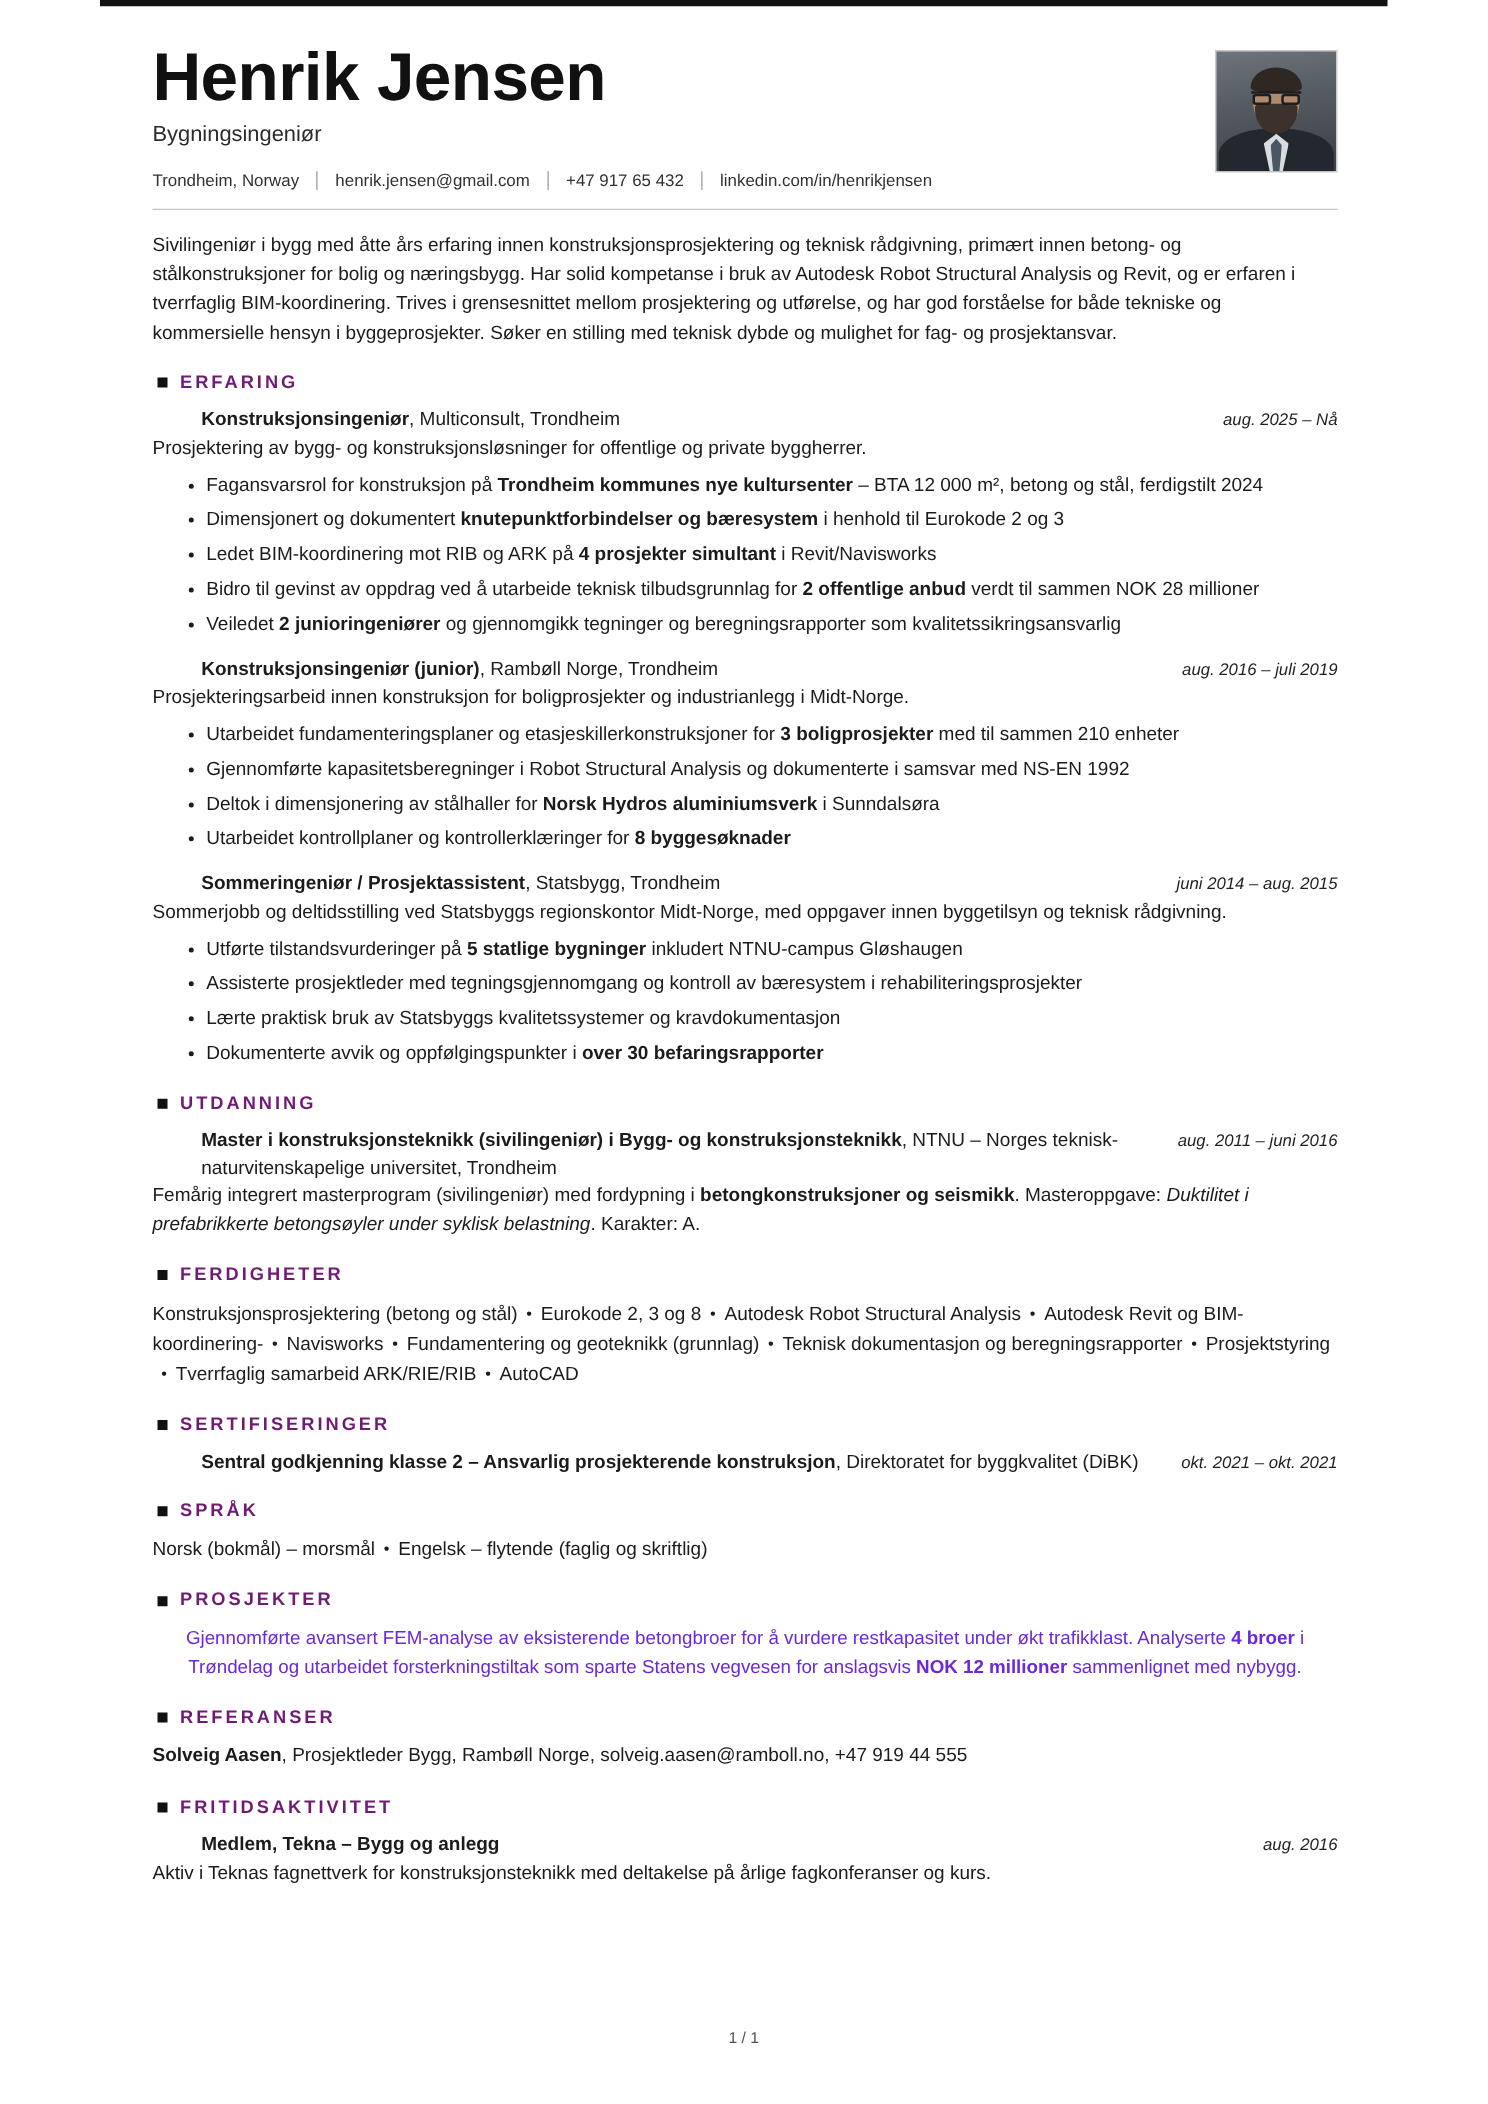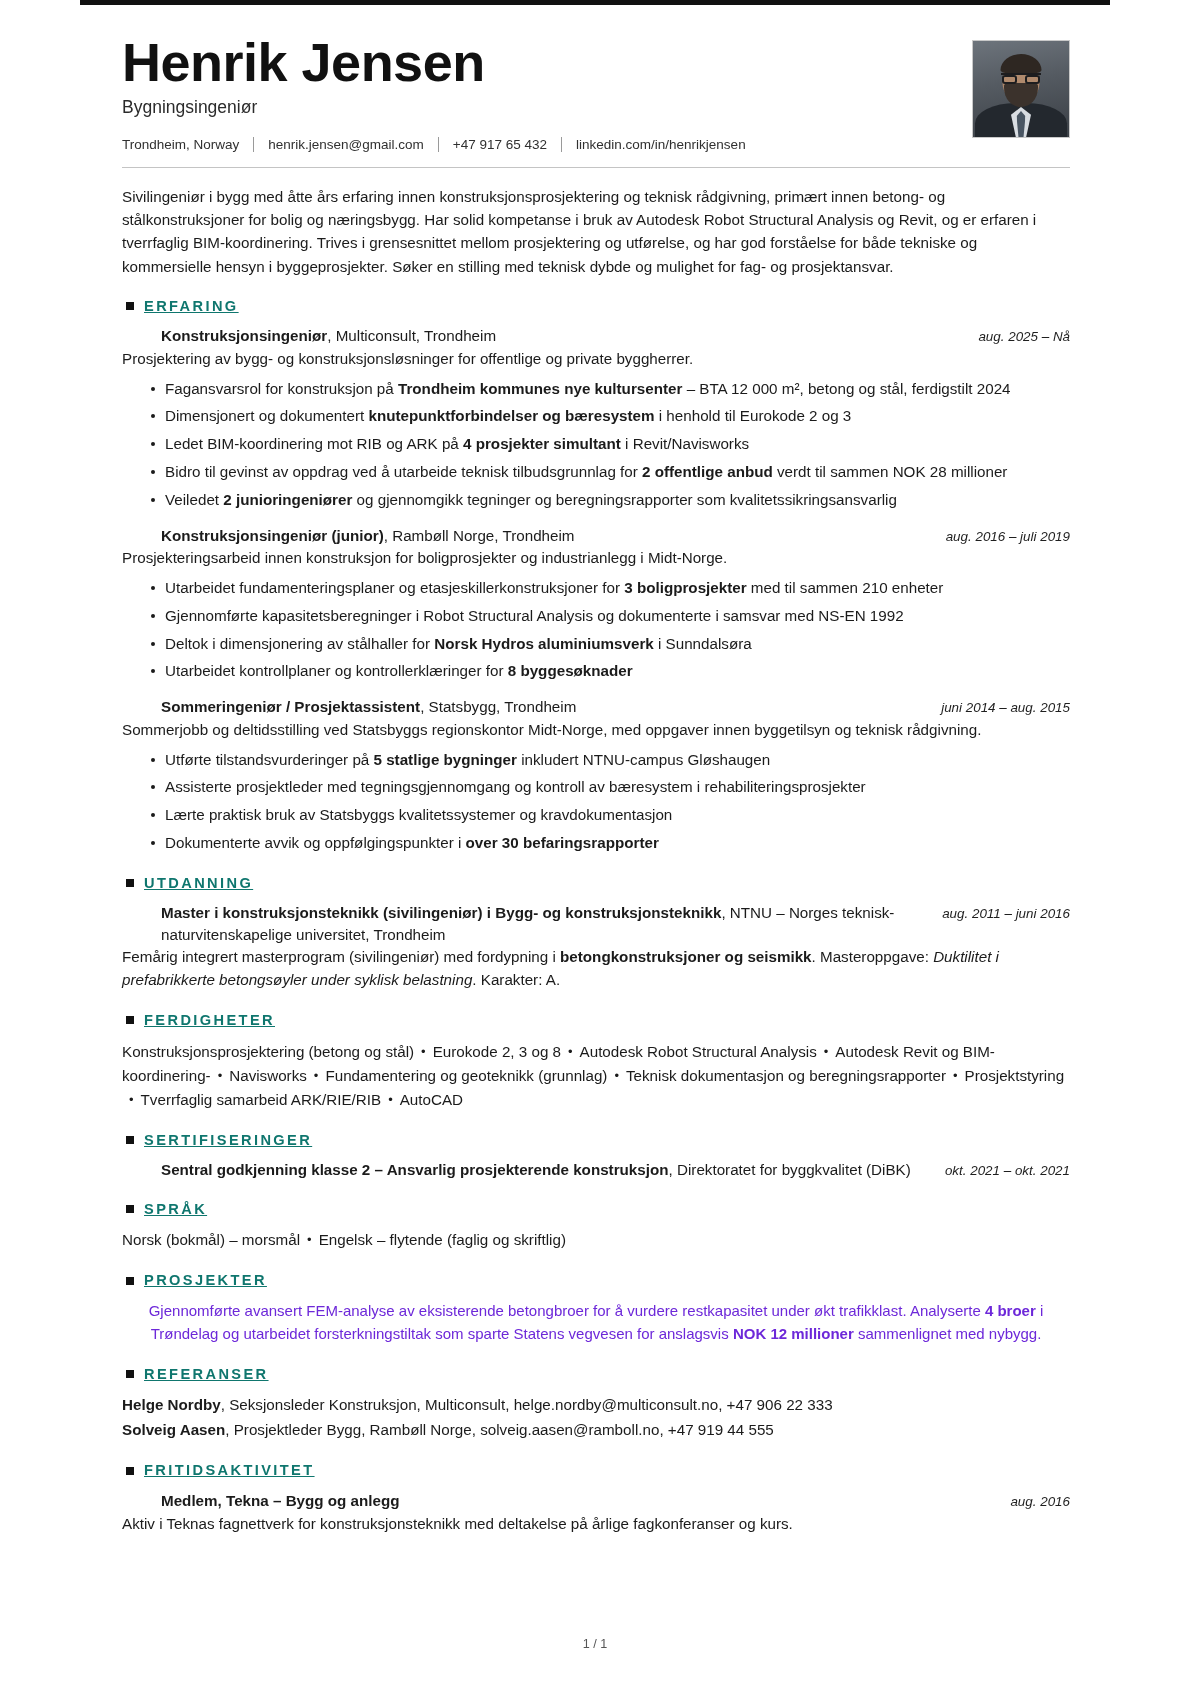--- a/index.html
+++ b/index.html
@@ -176,23 +176,22 @@
     width: 8px; height: 8px;
     background: #111111;
     flex: 0 0 auto;
     display: inline-block;
   }
   .section-title {
     font-size: 14.6px;
     font-weight: bold;
     letter-spacing: 2.4px;
     text-transform: uppercase;
-    color: #0f766e;
+    color: #701a75;
     line-height: 1;
-    text-decoration: underline;
   }
 
   .entry { margin-bottom: 13px; }
   .entry:last-child { margin-bottom: 0; }
   .entry-head {
     display: flex;
     align-items: baseline;
     gap: 18px;
     margin-left: 39px;
   }
@@ -266,21 +265,21 @@
   .ref-line {
     font-size: 15.2px;
     line-height: 1.62;
     color: #1b1b1b;
   }
   .ref-line b { font-weight: bold; }
 
   .footer {
     position: absolute;
     left: 0; right: 0;
-    bottom: 32px;
+    bottom: 46px;
     text-align: center;
     font-size: 12.6px;
     color: #555555;
   }
 </style>
 </head>
 <body>
 
 <div class="page">
   <div class="top-rule"></div>
@@ -416,21 +415,20 @@
       <span class="section-title">PROSJEKTER</span>
     </div>
     <div class="para"><span>Gjennomførte avansert FEM-analyse av eksisterende betongbroer for å vurdere restkapasitet under økt trafikklast. Analyserte </span><b>4 broer</b><span> i Trøndelag og utarbeidet forsterkningstiltak som sparte Statens vegvesen for anslagsvis </span><b>NOK 12 millioner</b><span> sammenlignet med nybygg.</span></div>
   </div>
 
   <div class="section">
     <div class="section-head">
       <span class="section-bullet"></span>
       <span class="section-title">REFERANSER</span>
     </div>
-    <div class="ref-line"><b>Helge Nordby</b><span>, Seksjonsleder Konstruksjon, Multiconsult, helge.nordby@multiconsult.no, +47 906 22 333</span></div>
     <div class="ref-line"><b>Solveig Aasen</b><span>, Prosjektleder Bygg, Rambøll Norge, solveig.aasen@ramboll.no, +47 919 44 555</span></div>
   </div>
 
   <div class="section">
     <div class="section-head">
       <span class="section-bullet"></span>
       <span class="section-title">FRITIDSAKTIVITET</span>
     </div>
     <div class="entry">
       <div class="entry-head">

